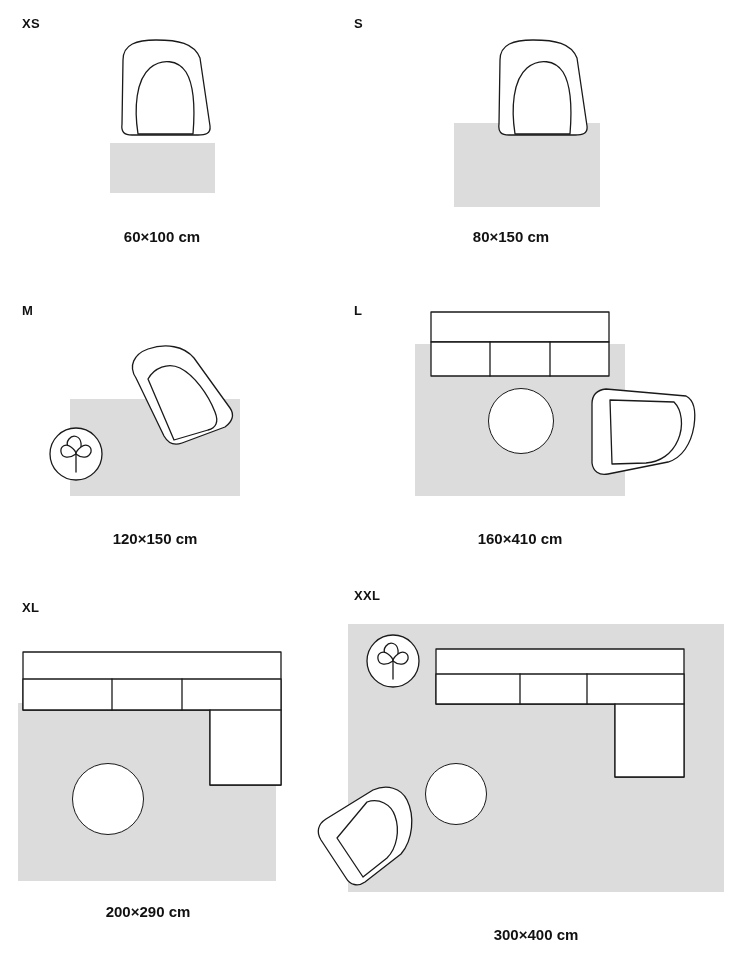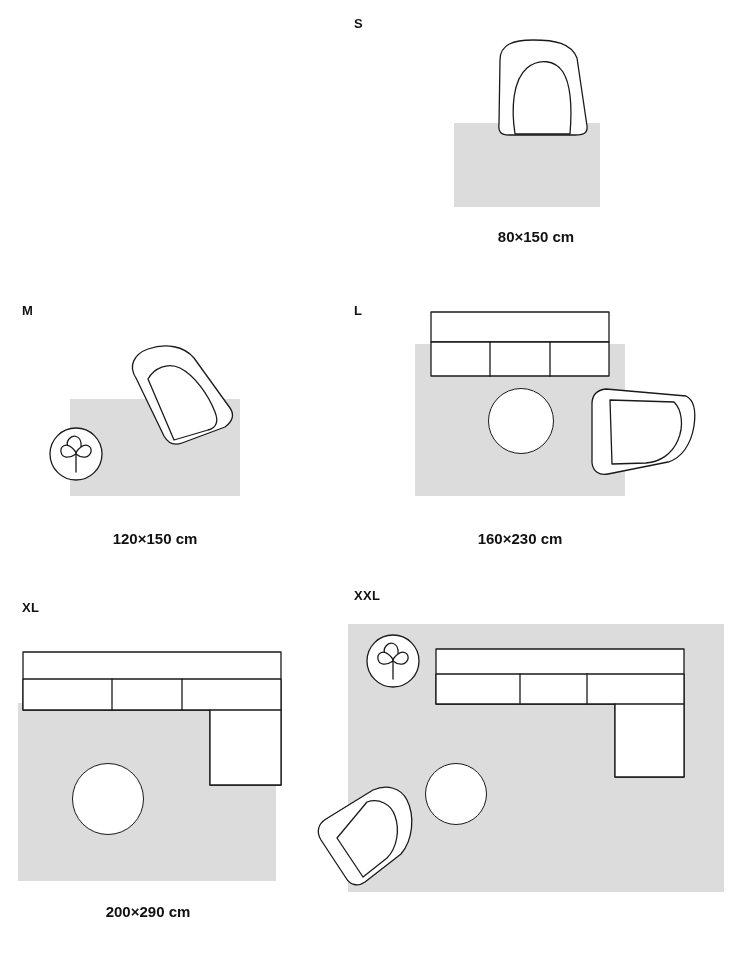--- a/index.html
+++ b/index.html
@@ -77,33 +77,48 @@
     fill: none;
     stroke: #1a1a1a;
     stroke-width: 1.3;
   }
 </style>
 </head>
 <body>
 
 <div class="size-guide">
 
+  <div class="cell" style="left:0; top:0; width:340px; height:265px;">
+    <div class="size-label" style="left:22px; top:16px;">XS</div>
+
+    <div class="stage" style="left:0; top:0; width:340px; height:215px;">
+
+      <div class="rug" style="left:110px; top:143px; width:105px; height:50px;"></div>
+
+      <svg class="shape" style="left:110px; top:38px;" width="110" height="100" viewBox="0 0 110 100">
+        <path d="M13 22 C13 6, 27 2, 46 2 C68 2, 84 5, 90 20 L100 88 C101 96, 95 97, 88 97 L22 97 C14 97, 11 94, 12 86 Z"></path>
+        <path d="M28 96 C24 70, 26 42, 40 30 C52 20, 68 22, 76 34 C84 47, 85 72, 83 96 Z"></path>
+      </svg>
+    </div>
+
+    <div class="dim-label" style="left:62px; top:228px; width:200px;">60×100 cm</div>
+  </div>
 
   <div class="cell" style="left:340px; top:0; width:390px; height:265px;">
     <div class="size-label" style="left:14px; top:16px;">S</div>
 
     <div class="stage" style="left:0; top:0; width:390px; height:215px;">
       <div class="rug" style="left:114px; top:123px; width:146px; height:84px;"></div>
       <svg class="shape" style="left:147px; top:38px;" width="110" height="100" viewBox="0 0 110 100">
         <path d="M13 22 C13 6, 27 2, 46 2 C68 2, 84 5, 90 20 L100 88 C101 96, 95 97, 88 97 L22 97 C14 97, 11 94, 12 86 Z"></path>
         <path d="M28 96 C24 70, 26 42, 40 30 C52 20, 68 22, 76 34 C84 47, 85 72, 83 96 Z"></path>
       </svg>
     </div>
 
-    <div class="dim-label" style="left:96px; top:228px; width:200px;">80×150 cm</div>
+    <div class="dim-label" style="left:71px; top:228px; width:200px;">80×150 cm</div>
   </div>
 
   <div class="cell" style="left:0; top:278px; width:340px; height:290px;">
     <div class="size-label" style="left:22px; top:25px;">M</div>
 
     <div class="stage" style="left:0; top:0; width:340px; height:240px;">
       <div class="rug" style="left:70px; top:121px; width:170px; height:97px;"></div>
 
       <svg class="shape" style="left:118px; top:62px;" width="120" height="110" viewBox="0 0 120 110">
         <path d="M18 38 C10 26, 16 14, 30 9 C48 3, 66 6, 76 18 L112 68 C117 75, 114 82, 107 87 L64 103 C56 106, 50 103, 46 96 Z"></path>
@@ -137,21 +152,21 @@
       </svg>
 
       <div class="furn circle" style="left:148px; top:110px; width:66px; height:66px;"></div>
 
       <svg class="shape" style="left:250px; top:100px;" width="110" height="100" viewBox="0 0 110 100">
         <path d="M96 18 C104 22, 106 34, 104 48 C101 66, 92 80, 78 84 L18 96 C9 98, 3 93, 2 85 L2 26 C2 17, 7 12, 16 11 Z"></path>
         <path d="M84 24 C92 32, 94 48, 88 62 C82 76, 70 84, 56 85 L22 86 L20 22 Z"></path>
       </svg>
     </div>
 
-    <div class="dim-label" style="left:80px; top:252px; width:200px;">160×230 cm</div>
+    <div class="dim-label" style="left:80px; top:252px; width:200px;">160×410 cm</div>
   </div>
 
   <div class="cell" style="left:0; top:578px; width:340px; height:382px;">
     <div class="size-label" style="left:22px; top:22px;text-align:center;">XL</div>
 
     <div class="stage" style="left:0; top:0; width:340px; height:330px;">
       <div class="rug" style="left:18px; top:125px; width:258px; height:178px;"></div>
 
       <svg class="shape" style="left:22px; top:73px;" width="260" height="135" viewBox="0 0 260 135">
         <path d="M1 1 L259 1 L259 134 L188 134 L188 59 L1 59 Z"></path>
@@ -190,15 +205,16 @@
 
       <svg class="shape" style="left:25px; top:55px;" width="56" height="56" viewBox="0 0 56 56">
         <circle cx="28" cy="28" r="26"></circle>
         <path d="M28 28 C20 24, 17 18, 21 13 C25 8, 32 10, 33 17 C34 23, 31 26, 28 28 Z"></path>
         <path d="M28 28 C21 33, 14 32, 13 26 C12 20, 18 17, 23 21 C27 24, 28 26, 28 28 Z"></path>
         <path d="M28 28 C34 33, 41 32, 43 26 C44 20, 38 17, 33 21 C29 24, 28 26, 28 28 Z"></path>
         <line class="justline" x1="28" y1="28" x2="28" y2="46"></line>
       </svg>
     </div>
 
+    <div class="dim-label" style="left:96px; top:348px; width:200px;">300×400 cm</div>
   </div>
 
 </div>
 
 </body></html>

